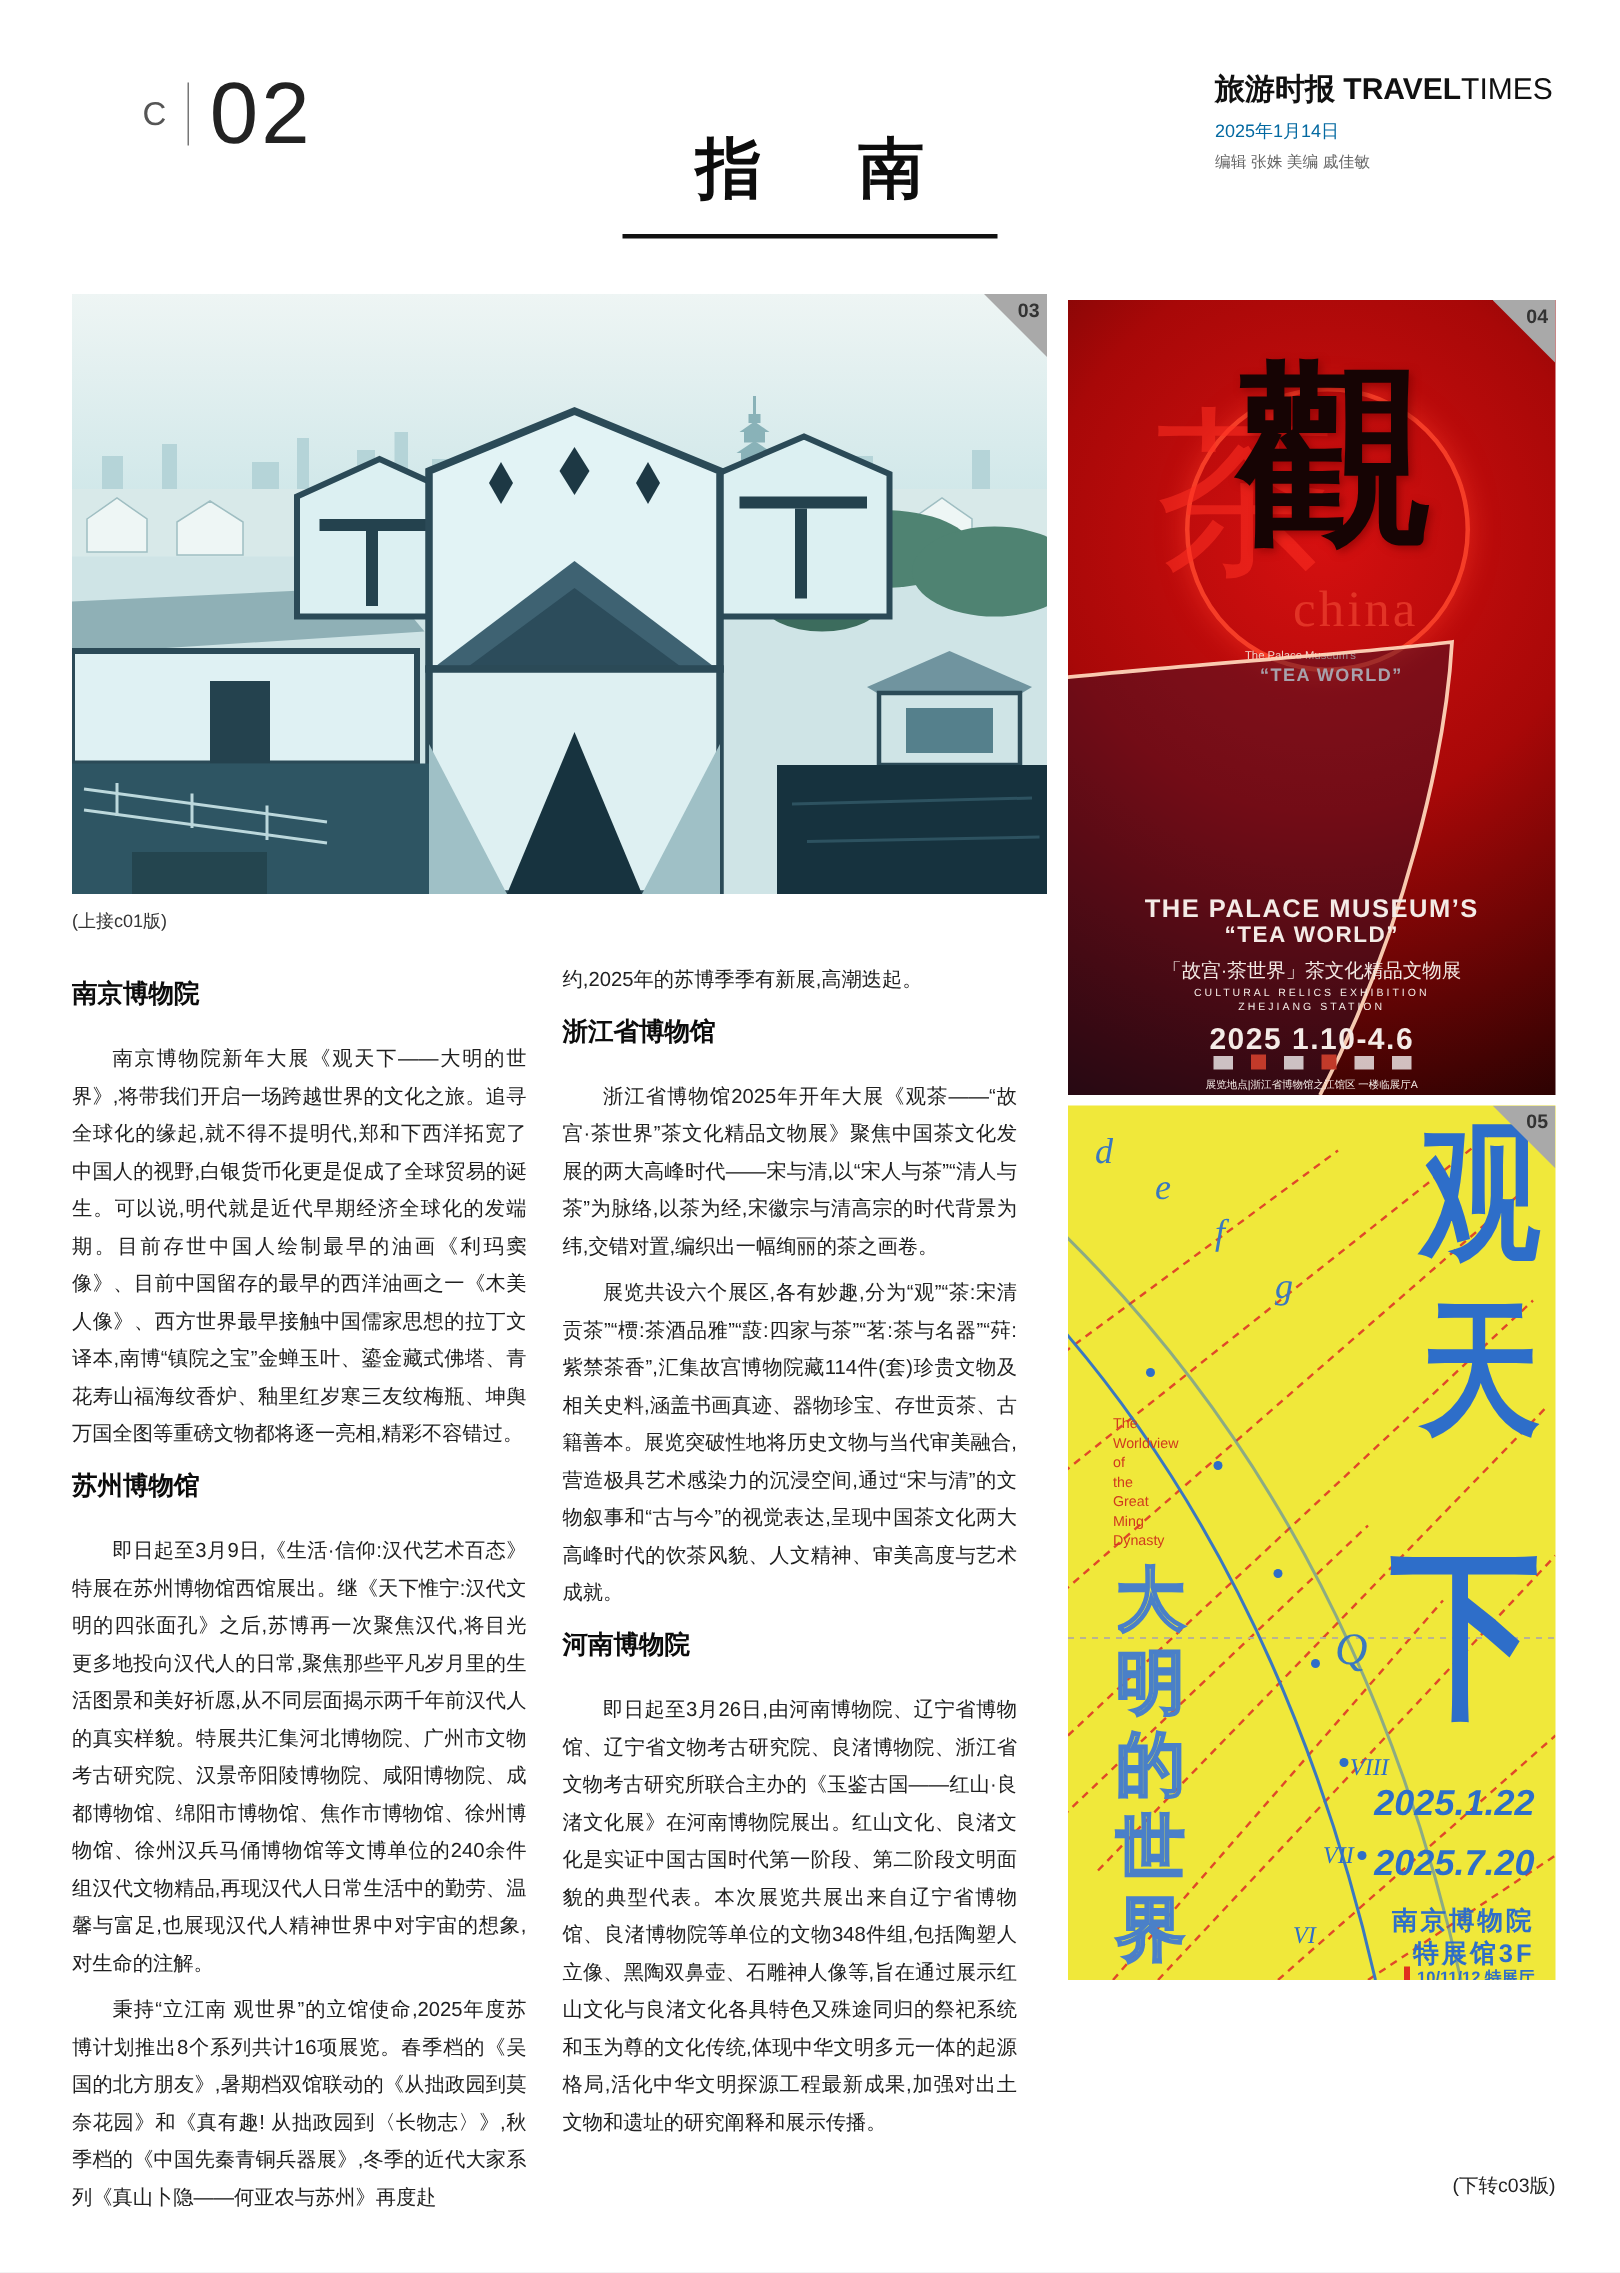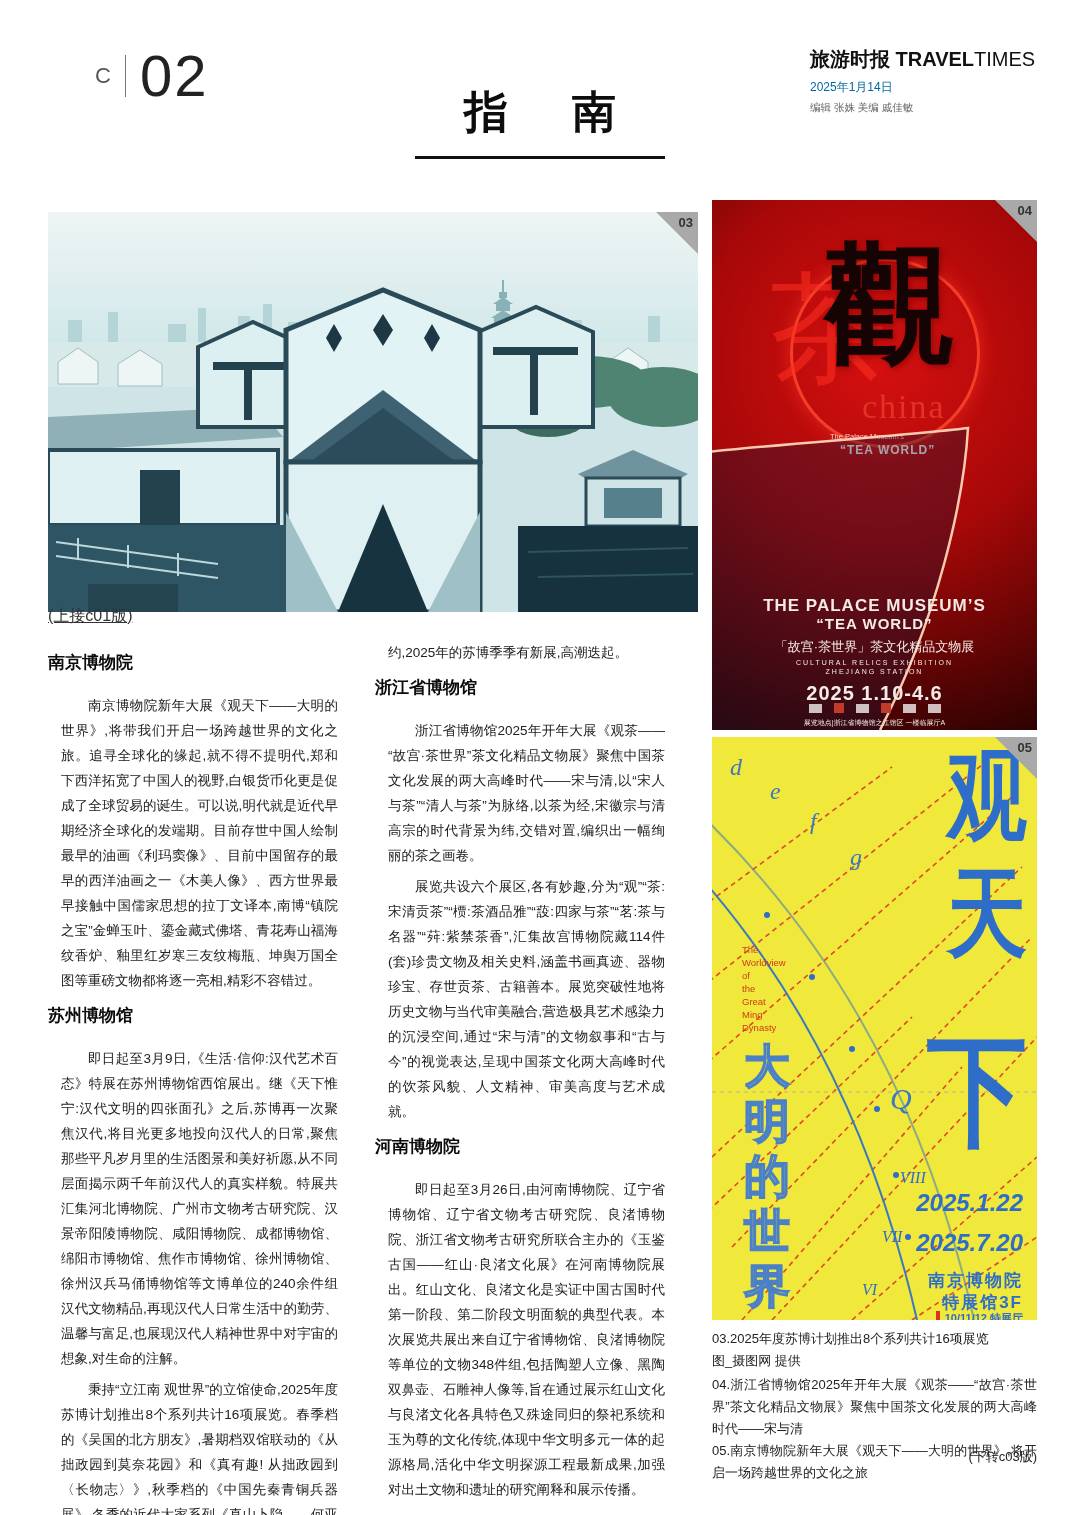--- a/index.html
+++ b/index.html
@@ -12,31 +12,31 @@
   .folio .num{font-size:58px;font-weight:200;letter-spacing:2px;color:#222;}
   .section-title{position:absolute;left:0;right:0;top:40px;text-align:center;margin-top:43px;}
   .section-title .t{font-size:44px;font-weight:900;letter-spacing:26px;text-indent:26px;color:#0d0d0d;}
   .section-title .rule{width:250px;height:3px;background:#111;margin:14px auto 0;}
   .masthead{position:absolute;right:45px;top:46px;text-align:left;width:225px;}
   .masthead .brand{font-size:20px;font-weight:900;color:#111;white-space:nowrap;}
   .masthead .brand .en2{font-weight:300;}
   .masthead .date{font-size:12px;margin-top:6px;color:#0369a1;}
   .masthead .staff{font-size:10.5px;margin-top:5px;color:#666;}
   
-  .photo{position:absolute;left:48px;top:212px;width:650px;height:400px;background:#cfe4e6;overflow:hidden;}
+  .photo{position:absolute;left:48px;top:196px;width:650px;height:400px;background:#cfe4e6;overflow:hidden;}
   .corner-badge{position:absolute;top:0;right:0;width:42px;height:42px;
       clip-path:polygon(0 0,100% 0,100% 100%);background:#a9a9a9;z-index:5;}
   .corner-badge span{position:absolute;top:3px;right:5px;font-size:13px;font-weight:bold;color:#333;}
-  .photo-note{position:absolute;left:48px;top:606px;font-size:16px;color:#333;text-decoration:underline;}
+  .photo-note{position:absolute;left:48px;top:606px;font-size:12px;color:#333;}
   
   .col{position:absolute;top:640px;font-size:13.5px;line-height:25px;text-align:justify;color:#202020;}
   .col-left{left:48px;width:303px;}
   .col-mid{left:375px;width:303px;}
   .col h3{font-size:17px;font-weight:900;color:#0c0c0c;margin:10px 0 18px;}
-  .col p{margin:0 13px 6px;text-indent:2em;}
+  .col p{margin:0 0 6px;text-indent:2em;}
   .col p.cont{text-indent:0;}
   
   .poster{position:absolute;left:712px;width:325px;overflow:hidden;}
   .poster-tea{top:200px;height:530px;
      background:radial-gradient(circle at 52% 30%, #d61010 0%, #a80808 45%, #5d0404 78%, #2a0202 100%);}
   .poster-tea .ring{position:absolute;left:78px;top:58px;width:184px;height:184px;border-radius:50%;
      border:3px solid rgba(255,70,45,.85);box-shadow:0 0 18px rgba(255,60,40,.5);}
   .poster-tea .cha{position:absolute;left:58px;top:70px;font-family:"Liberation Serif","DejaVu Serif",serif;
      font-size:120px;color:rgba(255,48,34,.55);line-height:1;}
   .poster-tea .guan{position:absolute;left:112px;top:40px;font-family:"Liberation Serif","DejaVu Serif",serif;
@@ -329,21 +329,15 @@
     <div class="v2">特展馆3F</div>
     <div class="v3row">
       <span class="rb"></span>
       <span class="v3t">10/11/12 特展厅</span>
     </div>
     <div class="corner-badge">
       <span>05</span>
     </div>
   </div>
 
-  <div class="captions">
-    <div>03.2025年度苏博计划推出8个系列共计16项展览</div>
-    <div class="credit">图_摄图网 提供</div>
-    <div>04.浙江省博物馆2025年开年大展《观茶——“故宫·茶世界”茶文化精品文物展》聚焦中国茶文化发展的两大高峰时代——宋与清</div>
-    <div>05.南京博物院新年大展《观天下——大明的世界》,将开启一场跨越世界的文化之旅</div>
-  </div>
   <div class="continued">(下转c03版)</div>
 
 </div>
 
 </body></html>

